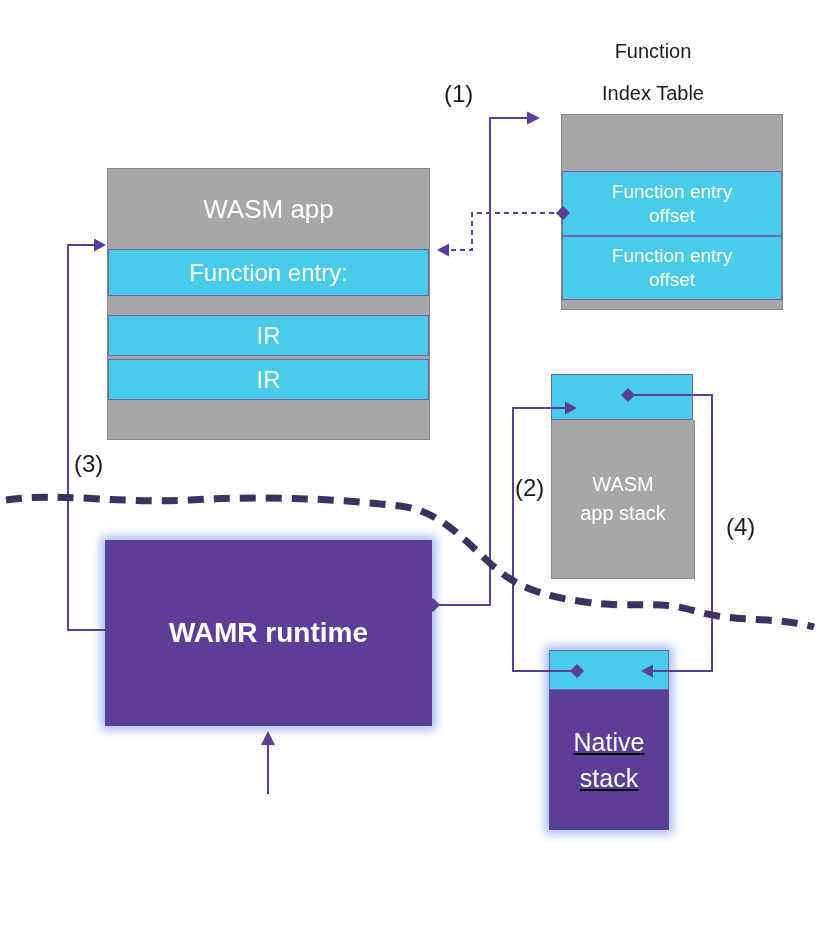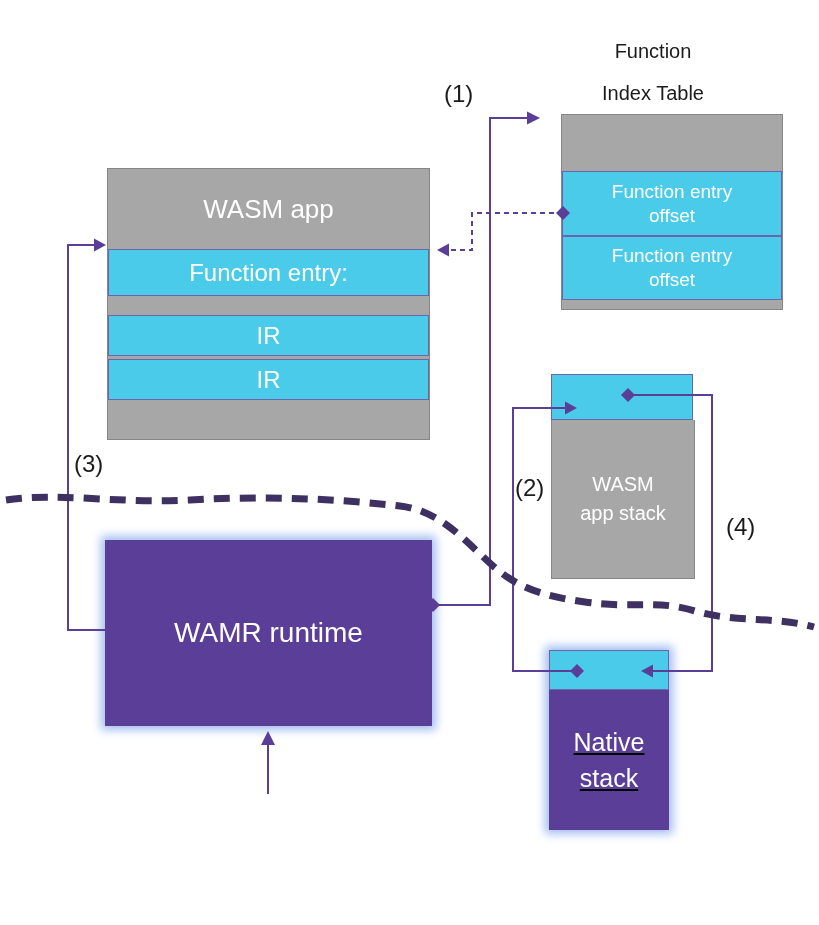--- a/index.html
+++ b/index.html
@@ -48,20 +48,21 @@
   }
 
   
   .purple-box {
     background: var(--purple);
     color: var(--textlight);
     display: flex;
     align-items: center;
     justify-content: center;
     box-shadow: 0 0 9px 4px var(--glow);
+    font-weight: bold;
   }
 
   
   .stack-band {
     background: var(--cyan);
     border: 1px solid #6d64ad;
     box-sizing: border-box;
   }
   .stack-body-gray {
     background: var(--gray);

